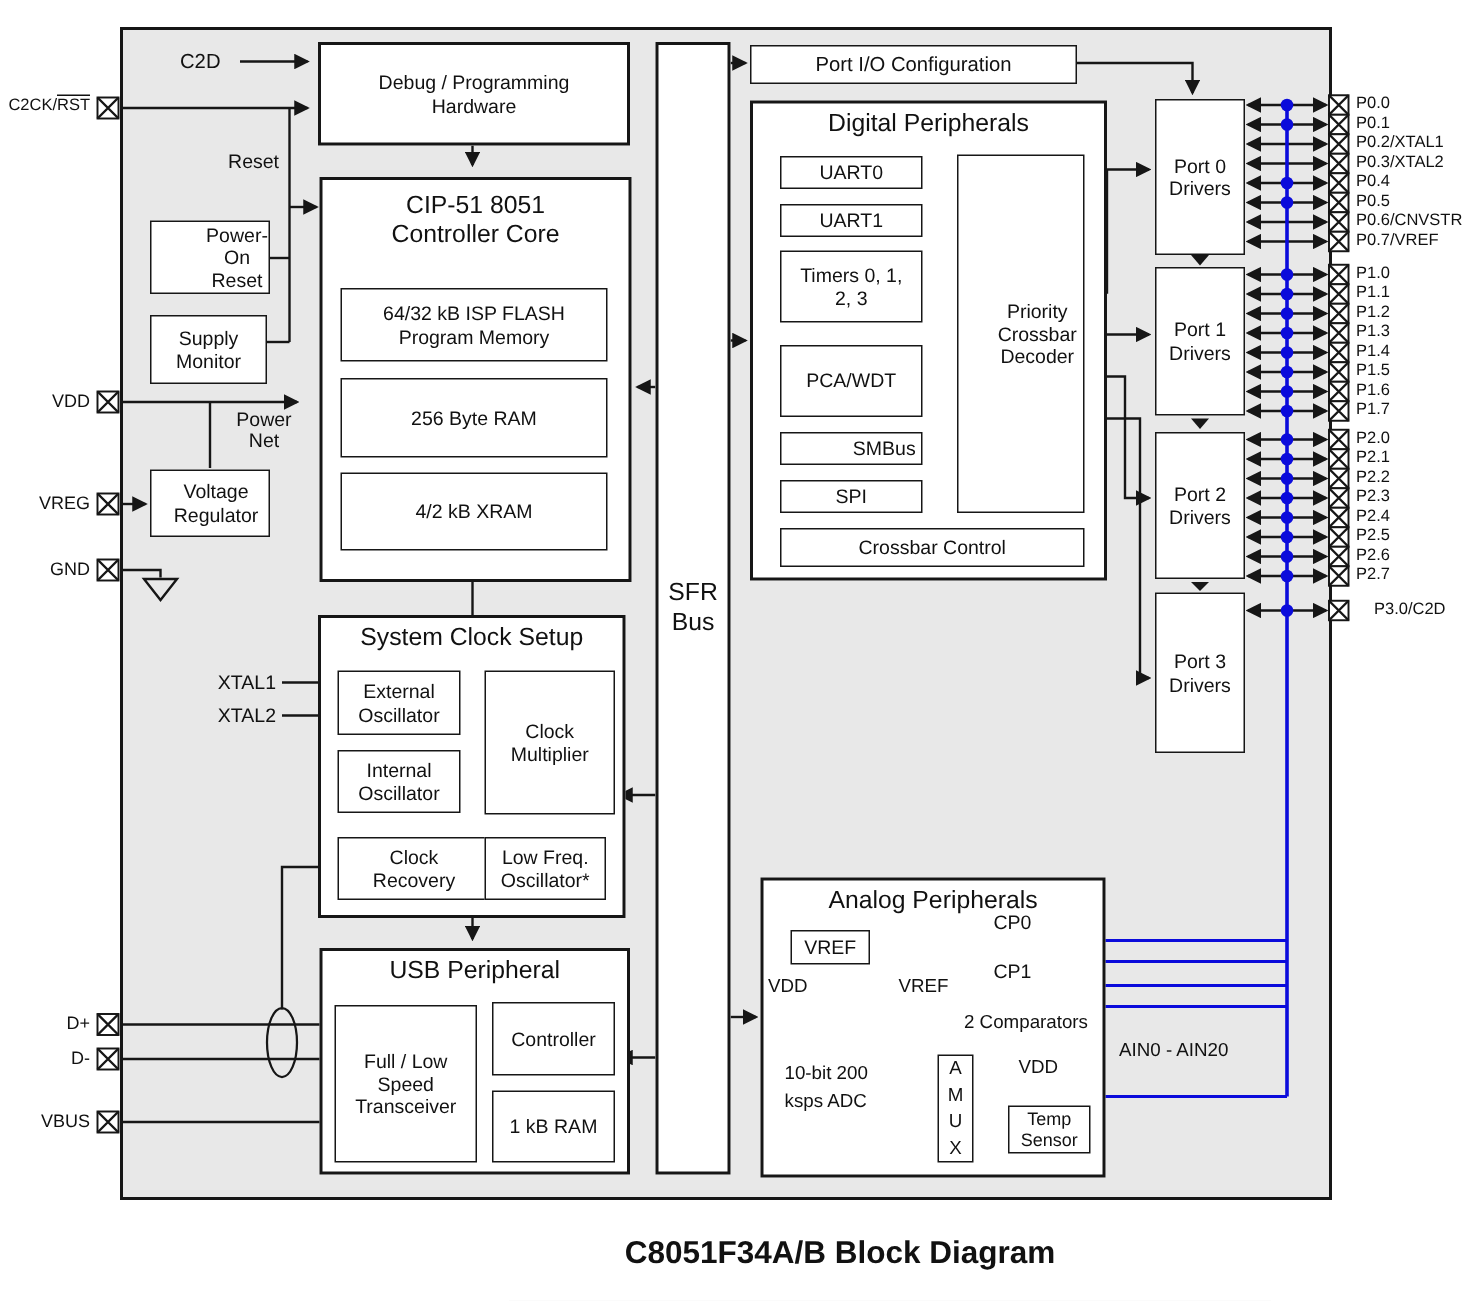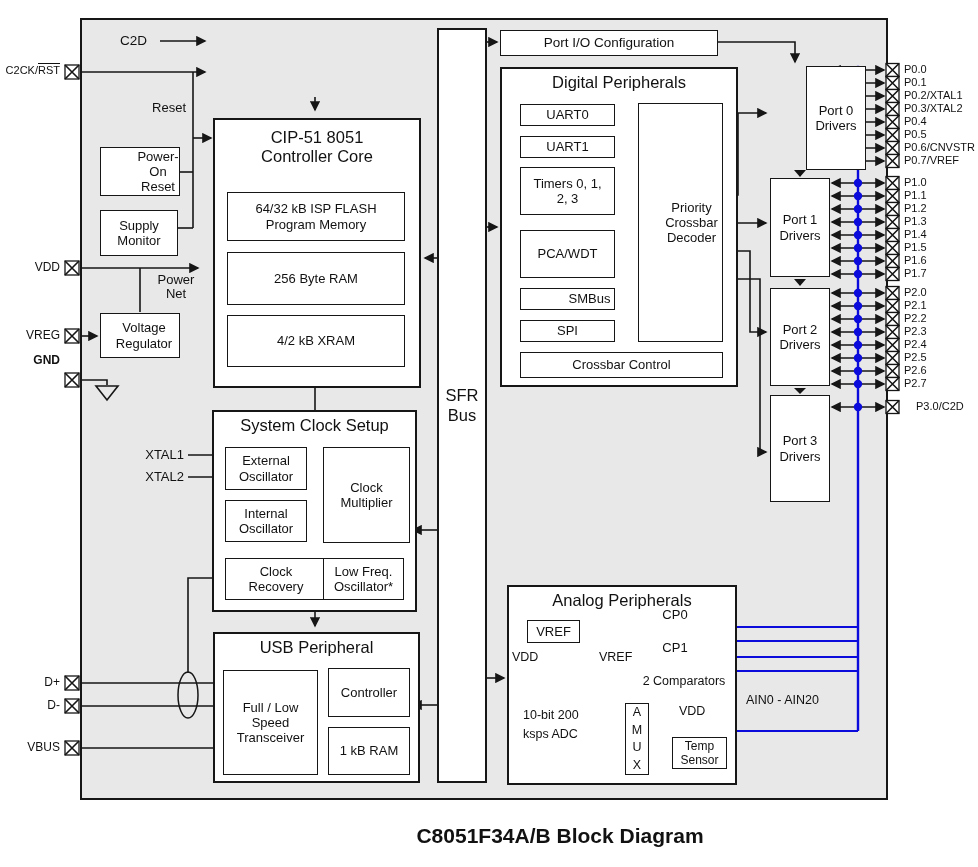--- a/index.html
+++ b/index.html
@@ -190,20 +190,23 @@
       <circle class="dot" cx="858" cy="319" r="4.2"></circle>
         <circle class="dot" cx="858" cy="332" r="4.2"></circle>
       <circle class="dot" cx="858" cy="345" r="4.2"></circle>
         <circle class="dot" cx="858" cy="358" r="4.2"></circle>
       <circle class="dot" cx="858" cy="371" r="4.2"></circle>
         <circle class="dot" cx="858" cy="384" r="4.2"></circle>
       <circle class="dot" cx="858" cy="407" r="4.2"></circle>
     </g>
   </svg>
 
+  <div class="bx bx2" style="left:212px;top:28px;width:208px;height:69px;">
+    <div style="width:172px;">Debug / Programming Hardware</div>
+  </div>
 
   <div class="bx bx2 titlebox" style="left:213px;top:118px;width:208px;height:270px;">
     <div class="btitle big" style="width:140px;margin:8px auto 0;">CIP-51 8051 Controller Core</div>
   </div>
   <div class="bx" style="left:227px;top:192px;width:178px;height:49px;">
     <div style="width:150px;">64/32 kB ISP FLASH Program Memory</div>
   </div>
   <div class="bx" style="left:227px;top:252px;width:178px;height:53px;">256 Byte RAM</div>
   <div class="bx" style="left:227px;top:315px;width:178px;height:52px;">4/2 kB XRAM</div>
 
@@ -260,21 +263,21 @@
     <div style="width:78px;">Timers 0, 1, 2, 3</div>
   </div>
   <div class="bx" style="left:520px;top:230px;width:95px;height:48px;">PCA/WDT</div>
   <div class="bx" style="left:520px;top:288px;width:95px;height:22px;padding-left:44px;">SMBus</div>
   <div class="bx" style="left:520px;top:320px;width:95px;height:22px;">SPI</div>
   <div class="bx" style="left:520px;top:352px;width:203px;height:26px;">Crossbar Control</div>
   <div class="bx" style="left:638px;top:103px;width:85px;height:239px;padding-left:22px;">
     <div style="width:70px;">Priority Crossbar Decoder</div>
   </div>
 
-  <div class="bx" style="left:770px;top:66px;width:60px;height:104px;margin-left:36px;">
+  <div class="bx" style="left:770px;top:66px;width:60px;height:104px;">
     <div style="width:46px;">Port 0 Drivers</div>
   </div>
   <div class="bx" style="left:770px;top:178px;width:60px;height:99px;">
     <div style="width:46px;">Port 1 Drivers</div>
   </div>
   <div class="bx" style="left:770px;top:288px;width:60px;height:98px;">
     <div style="width:46px;">Port 2 Drivers</div>
   </div>
   <div class="bx" style="left:770px;top:395px;width:60px;height:107px;">
     <div style="width:46px;">Port 3 Drivers</div>
@@ -304,21 +307,21 @@
   <div class="lbl" style="left:658px;top:641px;width:34px;text-align:center;">CP1</div>
   <div class="lbl" style="left:634px;top:675px;width:100px;text-align:center;font-size:12.5px;">2 Comparators</div>
   <div class="lbl" style="left:512px;top:651px;font-size:12.5px;">VDD</div>
   <div class="lbl" style="left:599px;top:651px;font-size:12.5px;">VREF</div>
   <div class="lbl" style="left:679px;top:705px;font-size:12.5px;">VDD</div>
   <div class="lbl" style="left:746px;top:694px;font-size:12.5px;">AIN0 - AIN20</div>
 
   <div class="lpin" style="top:65px;font-size:11px;"><span>C2CK/</span><span class="ov">RST</span></div>
   <div class="lpin" style="top:261px;"><span>VDD</span></div>
   <div class="lpin" style="top:329px;"><span>VREG</span></div>
-  <div class="lpin" style="top:354px;font-weight:bold;"><span>GND</span></div>
+  <div class="lpin" style="top:373px;"><span>GND</span></div>
   <div class="lpin" style="top:676px;"><span>D+</span></div>
   <div class="lpin" style="top:699px;"><span>D-</span></div>
   <div class="lpin" style="top:741px;"><span>VBUS</span></div>
 
   <span class="pinlbl" style="top:64px;">P0.0</span>
   <span class="pinlbl" style="top:77px;">P0.1</span>
   <span class="pinlbl" style="top:90px;">P0.2/XTAL1</span>
   <span class="pinlbl" style="top:103px;">P0.3/XTAL2</span>
   <span class="pinlbl" style="top:116px;">P0.4</span>
   <span class="pinlbl" style="top:129px;">P0.5</span>

